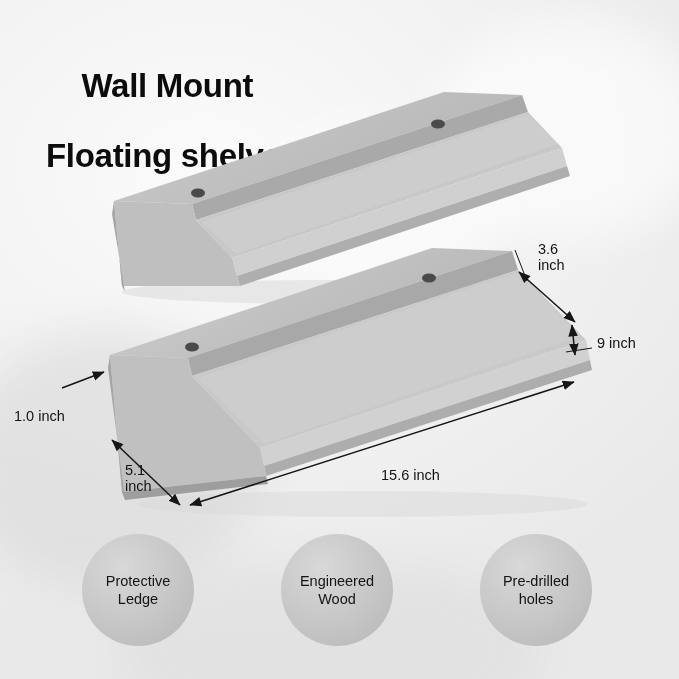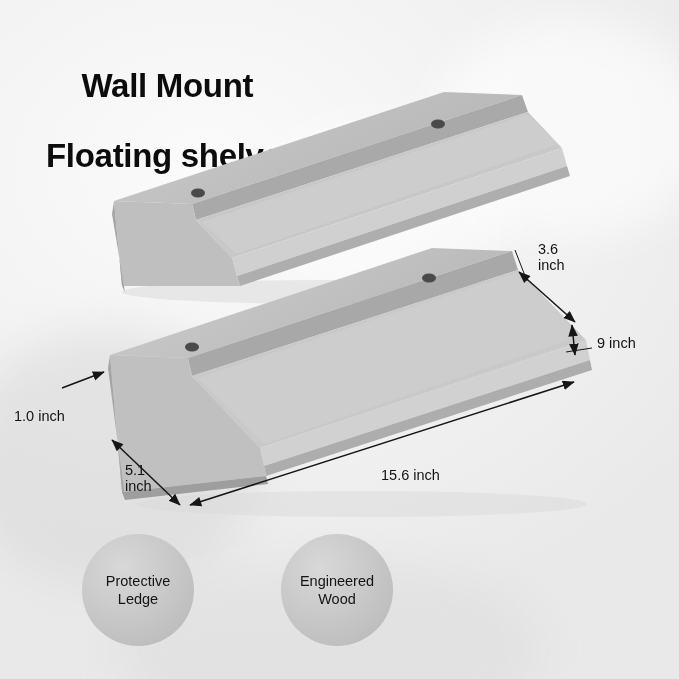--- a/index.html
+++ b/index.html
@@ -227,15 +227,19 @@
 
   <div id="badges">
     <div class="badge" id="badge-0">
       <span>Protective
 Ledge</span>
     </div>
     <div class="badge" id="badge-1">
       <span>Engineered
 Wood</span>
     </div>
+    <div class="badge" id="badge-2">
+      <span>Pre-drilled
+holes</span>
+    </div>
   </div>
 
 </div>
 
 </body></html>

